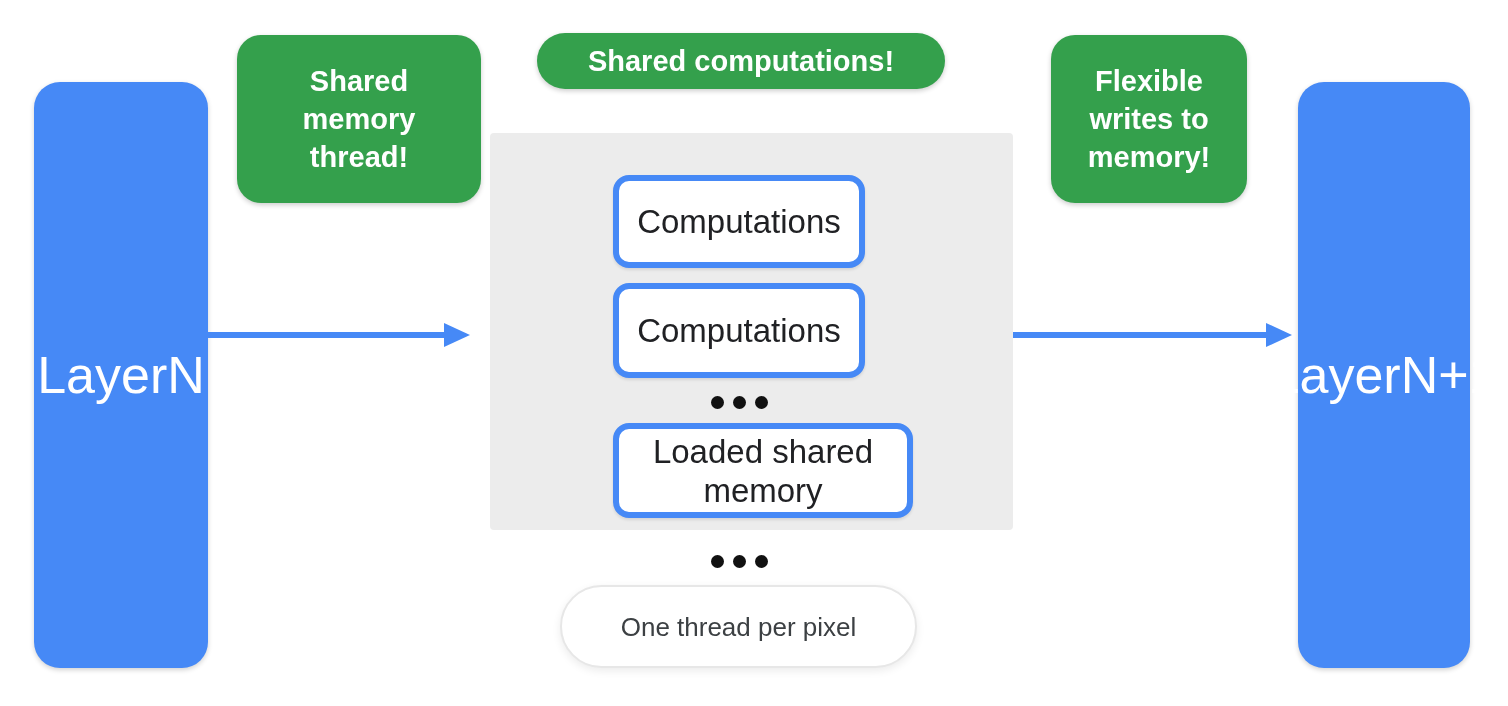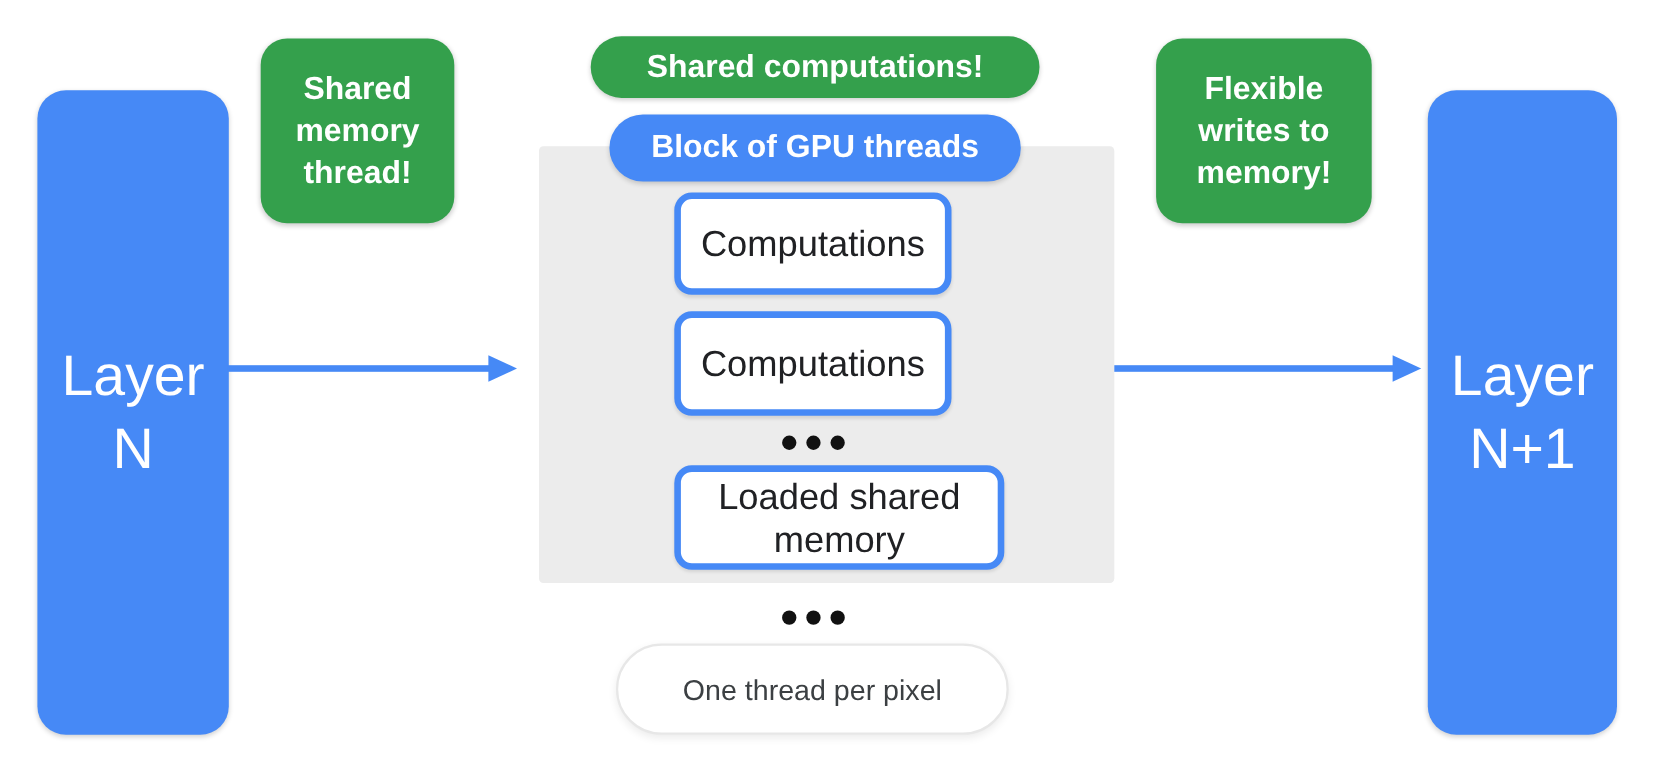--- a/index.html
+++ b/index.html
@@ -22,21 +22,21 @@
     background: var(--white);
     overflow: hidden;
   }
   .abs { position: absolute; }
 
   
   .layer-box {
     background: var(--blue);
     border-radius: 26px;
     color: #fff;
-    display: flex; flex-direction: column;
+    display: flex; flex-direction: row;
     align-items: center; justify-content: center;
     font-size: 52px; line-height: 66px;
     font-weight: 400;
     text-align: left;
     box-shadow: 0 2px 5px rgba(0,0,0,0.18);
   }
 
   
   .callout-green {
     background: var(--green);
@@ -137,41 +137,38 @@
   <div class="layer-box abs" style="left:34px; top:82px; width:174px; height:586px;">
     <span>Layer</span>
     <span>N</span>
   </div>
 
   <div class="layer-box abs" style="left:1298px; top:82px; width:172px; height:586px;">
     <span>Layer</span>
     <span>N+1</span>
   </div>
 
-  <div class="callout-green abs" style="left:237px; top:35px; width:176px; height:168px;">
+  <div class="callout-green abs" style="left:237px; top:35px; width:244px; height:168px;">
     <span>Shared</span>
     <span>memory</span>
     <span>thread!</span>
   </div>
 
   <div class="pill-green abs" style="left:537px; top:33px; width:408px; height:56px;">
     <span>Shared computations!</span>
   </div>
 
   <div class="callout-green abs" style="left:1051px; top:35px; width:196px; height:168px;">
     <span>Flexible</span>
     <span>writes to</span>
     <span>memory!</span>
   </div>
 
   <div class="gray-block abs" style="left:490px; top:133px; width:523px; height:397px;"></div>
 
-  <div class="pill-blue abs" style="left:554px; top:104px; width:374px; height:61px;">
-    <span>Block of GPU threads</span>
-  </div>
 
   <div class="thread-box abs" style="left:613px; top:175px; width:252px; height:93px;">
     <span>Computations</span>
   </div>
 
   <div class="thread-box abs" style="left:613px; top:283px; width:252px; height:95px;">
     <span>Computations</span>
   </div>
 
   <div class="dots abs" style="left:711px; top:396px;">

